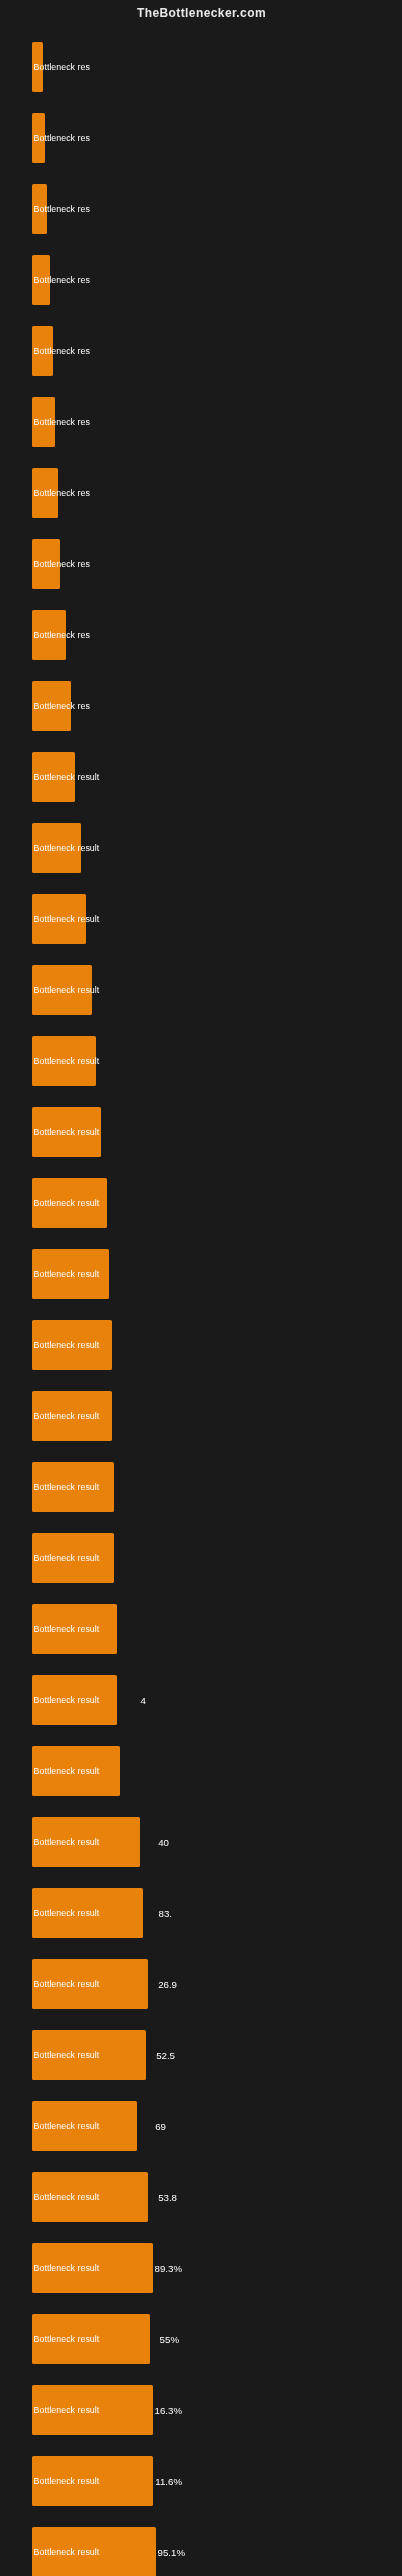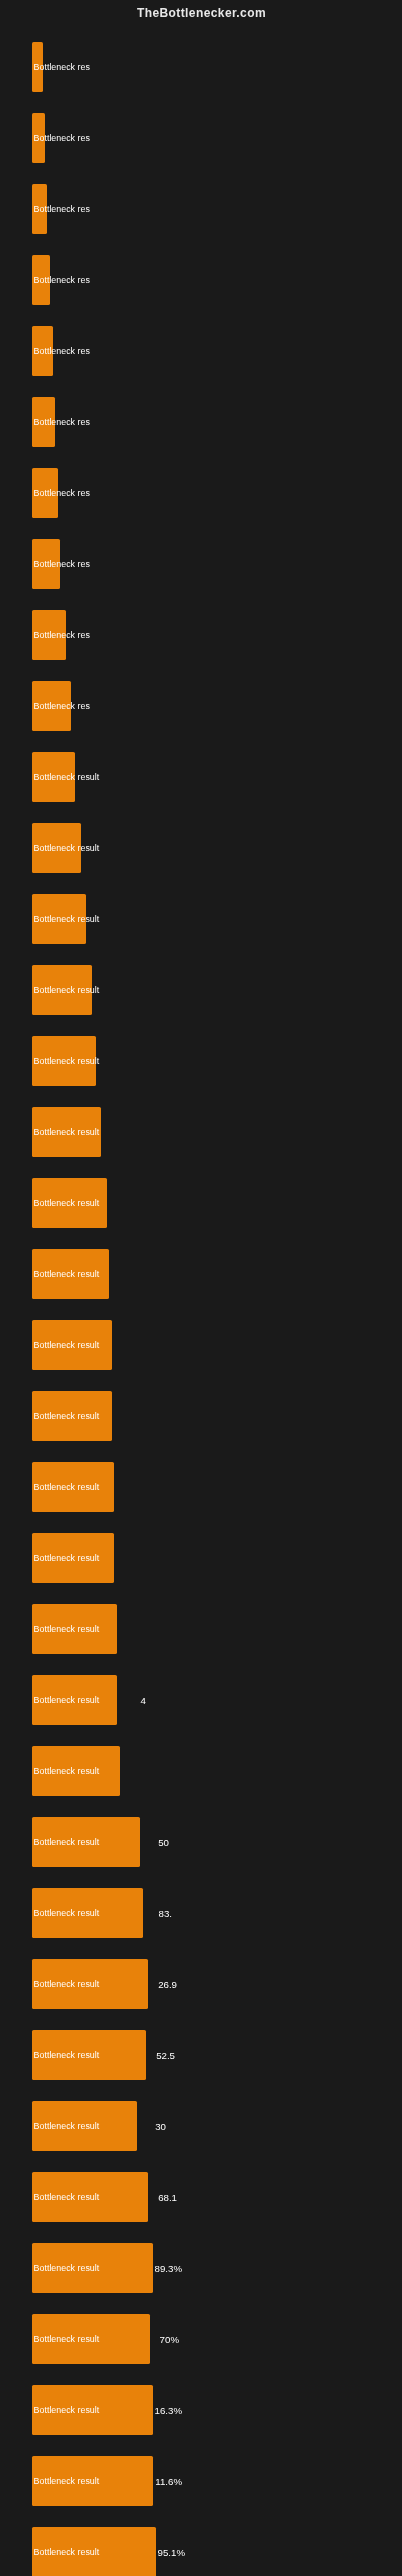--- a/index.html
+++ b/index.html
@@ -272,21 +272,21 @@
       <div class="bar" style="width:88px;">
         <span class="bar-label">Bottleneck result</span>
 
       </div>
     </div>
   </div>
     <div class="bar-row">
     <div class="bar-wrap">
       <div class="bar" style="width:108px;">
         <span class="bar-label">Bottleneck result</span>
-        <span class="bar-value">50</span>
+        <span class="bar-value">40</span>
       </div>
     </div>
   </div>
     <div class="bar-row">
     <div class="bar-wrap">
       <div class="bar" style="width:111px;">
         <span class="bar-label">Bottleneck result</span>
         <span class="bar-value">83.</span>
       </div>
     </div>
@@ -304,45 +304,45 @@
       <div class="bar" style="width:114px;">
         <span class="bar-label">Bottleneck result</span>
         <span class="bar-value">52.5</span>
       </div>
     </div>
   </div>
     <div class="bar-row">
     <div class="bar-wrap">
       <div class="bar" style="width:105px;">
         <span class="bar-label">Bottleneck result</span>
-        <span class="bar-value">30</span>
+        <span class="bar-value">69</span>
       </div>
     </div>
   </div>
     <div class="bar-row">
     <div class="bar-wrap">
       <div class="bar" style="width:116px;">
         <span class="bar-label">Bottleneck result</span>
-        <span class="bar-value">68.1</span>
+        <span class="bar-value">53.8</span>
       </div>
     </div>
   </div>
     <div class="bar-row">
     <div class="bar-wrap">
       <div class="bar" style="width:121px;">
         <span class="bar-label">Bottleneck result</span>
         <span class="bar-value">89.3%</span>
       </div>
     </div>
   </div>
     <div class="bar-row">
     <div class="bar-wrap">
       <div class="bar" style="width:118px;">
         <span class="bar-label">Bottleneck result</span>
-        <span class="bar-value">70%</span>
+        <span class="bar-value">55%</span>
       </div>
     </div>
   </div>
     <div class="bar-row">
     <div class="bar-wrap">
       <div class="bar" style="width:121px;">
         <span class="bar-label">Bottleneck result</span>
         <span class="bar-value">16.3%</span>
       </div>
     </div>

